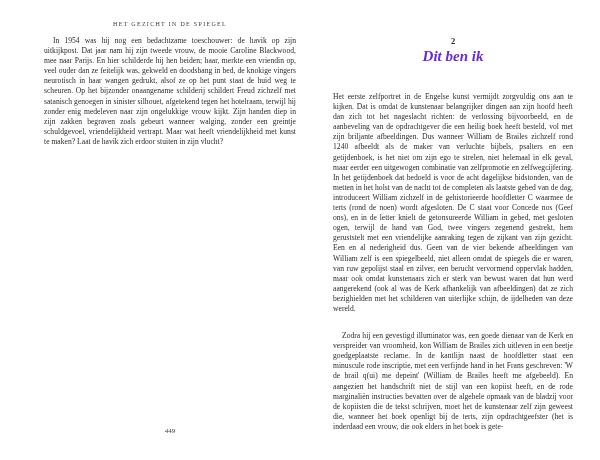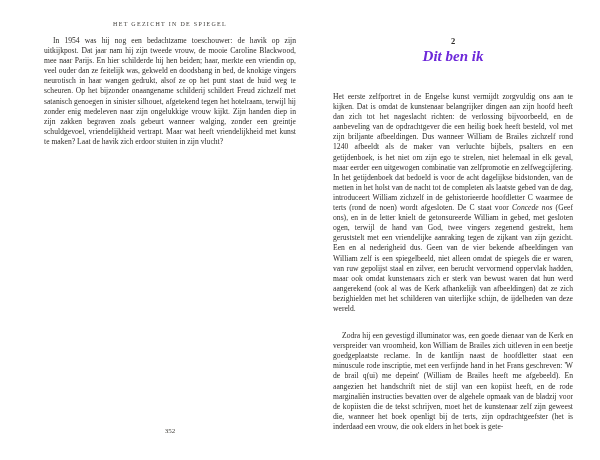--- a/index.html
+++ b/index.html
@@ -59,42 +59,42 @@
     font-weight: 600;
     color: #6d28d9;
   }
   .page-right .body-text.first {
     margin-top: 27px;
   }
   .body-text.indented {
     text-indent: 9px;
     margin-top: 17px;
   }
-  .italic-phrase { font-style: italic; }
+  .italic-phrase { }
 
   .folio {
     position: absolute;
     top: 427px;
     text-align: center;
     font-size: 7px;
     color: #46443f;
   }
   .folio-left  { left: 44px;  width: 252px; }
   .folio-right { left: 333px; width: 240px; }
 </style>
 </head>
 <body>
 
 <div class="spread">
 
   <div class="page page-left">
     <div class="running-header">HET GEZICHT IN DE SPIEGEL</div>
     <p class="body-text">In 1954 was hij nog een bedachtzame toeschouwer: de havik op zijn uitkijkpost. Dat jaar nam hij zijn tweede vrouw, de mooie Caroline Blackwood, mee naar Parijs. En hier schilderde hij hen beiden; haar, merkte een vriendin op, veel ouder dan ze feitelijk was, gekweld en doodsbang in bed, de knokige vingers neurotisch in haar wangen gedrukt, alsof ze op het punt staat de huid weg te scheuren. Op het bijzonder onaangename schilderij schildert Freud zichzelf met satanisch genoegen in sinister silhouet, afgetekend tegen het hotelraam, terwijl hij zonder enig medeleven naar zijn ongelukkige vrouw kijkt. Zijn handen diep in zijn zakken begraven zoals gebeurt wanneer walging, zonder een greintje schuldgevoel, vriendelijkheid vertrapt. Maar wat heeft vriendelijkheid met kunst te maken? Laat de havik zich erdoor stuiten in zijn vlucht?</p>
   </div>
-  <div class="folio folio-left">352</div>
+  <div class="folio folio-left">449</div>
 
   <div class="page page-right">
     <div class="chapter-number">2</div>
     <div class="chapter-title">Dit ben ik</div>
     <p class="body-text first"><span>Het eerste zelfportret in de Engelse kunst vermijdt zorgvuldig ons aan te kijken. Dat is omdat de kunstenaar belangrijker dingen aan zijn hoofd heeft dan zich tot het nageslacht richten: de verlossing bijvoorbeeld, en de aanbeveling van de opdrachtgever die een heilig boek heeft besteld, vol met zijn briljante afbeeldingen. Dus wanneer William de Brailes zichzelf rond 1240 afbeeldt als de maker van verluchte bijbels, psalters en een getijdenboek, is het niet om zijn ego te strelen, niet helemaal in elk geval, maar eerder een uitgewogen combinatie van zelfpromotie en zelfwegcijfering. In het getijdenboek dat bedoeld is voor de acht dagelijkse bidstonden, van de metten in het holst van de nacht tot de completen als laatste gebed van de dag, introduceert William zichzelf in de gehistorieerde hoofdletter C waarmee de terts (rond de noen) wordt afgesloten. De C staat voor </span><span class="italic-phrase">Concede nos</span><span> (Geef ons), en in de letter knielt de getonsureerde William in gebed, met gesloten ogen, terwijl de hand van God, twee vingers zegenend gestrekt, hem geruststelt met een vriendelijke aanraking tegen de zijkant van zijn gezicht. Een en al nederigheid dus. Geen van de vier bekende afbeeldingen van William zelf is een spiegelbeeld, niet alleen omdat de spiegels die er waren, van ruw gepolijst staal en zilver, een berucht vervormend oppervlak hadden, maar ook omdat kunstenaars zich er sterk van bewust waren dat hun werd aangerekend (ook al was de Kerk afhankelijk van afbeeldingen) dat ze zich bezighielden met het schilderen van uiterlijke schijn, de ijdelheden van deze wereld.</span></p>
     <p class="body-text indented">Zodra hij een gevestigd illuminator was, een goede dienaar van de Kerk en verspreider van vroomheid, kon William de Brailes zich uitleven in een beetje goedgeplaatste reclame. In de kantlijn naast de hoofdletter staat een minuscule rode inscriptie, met een verfijnde hand in het Frans geschreven: 'W de brail q(ui) me depeint' (William de Brailes heeft me afgebeeld). En aangezien het handschrift niet de stijl van een kopiist heeft, en de rode marginaliën instructies bevatten over de algehele opmaak van de bladzij voor de kopiisten die de tekst schrijven, moet het de kunstenaar zelf zijn geweest die, wanneer het boek openligt bij de terts, zijn opdrachtgeefster (het is inderdaad een vrouw, die ook elders in het boek is gete-</p>
   </div>
 
 </div>
 

